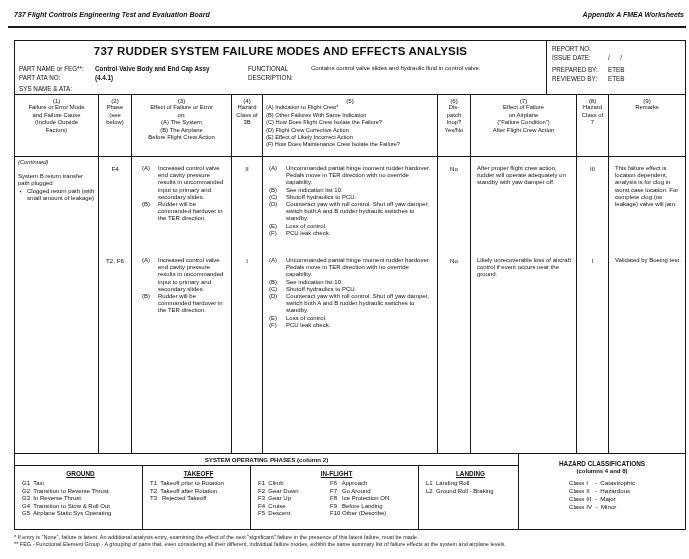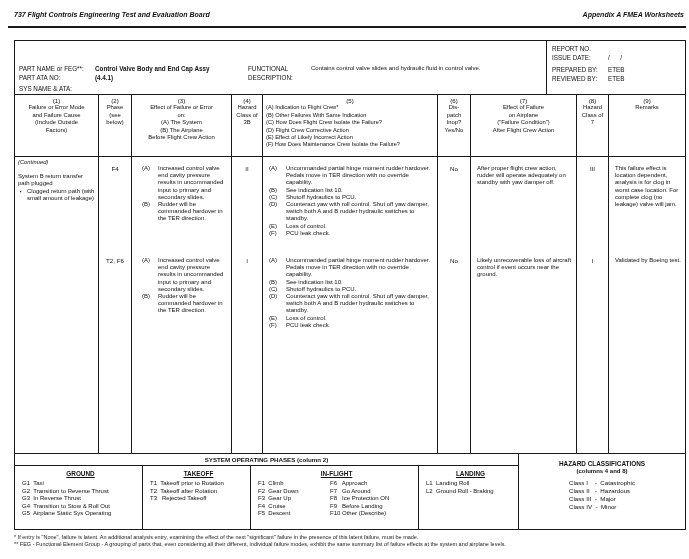--- a/index.html
+++ b/index.html
@@ -77,20 +77,21 @@
   <div class="pagehead">
     <span>737 Flight Controls Engineering Test and Evaluation Board</span>
     <span>Appendix A   FMEA Worksheets</span>
   </div>
   <div class="rule"></div>
 
   <div class="table">
 
     <div class="titleblock">
       <div class="tb-left">
+        <div class="doc-title">737 RUDDER SYSTEM FAILURE MODES AND EFFECTS ANALYSIS</div>
         <span class="abs pn-label">PART NAME or FEG**:</span>
         <span class="abs pn-value">Control Valve Body and End Cap Assy</span>
         <span class="abs fd-label1">FUNCTIONAL</span>
         <span class="abs fd-value">Contains control valve slides and hydraulic fluid in control valve.</span>
         <span class="abs pa-label">PART ATA NO:</span>
         <span class="abs pa-value">(4.4.1)</span>
         <span class="abs fd-label2">DESCRIPTION:</span>
         <span class="abs sys-label">SYS NAME &amp; ATA:</span>
       </div>
       <div class="tb-right">

